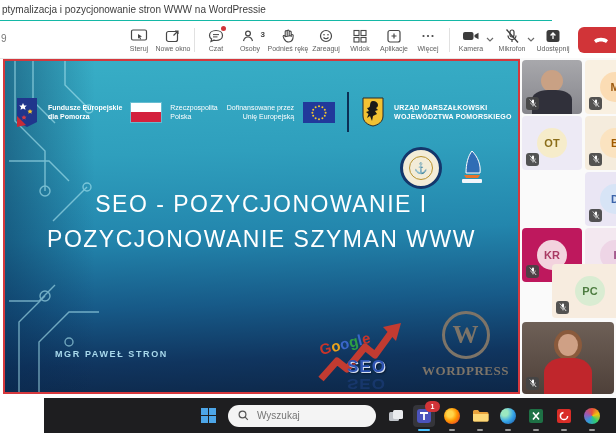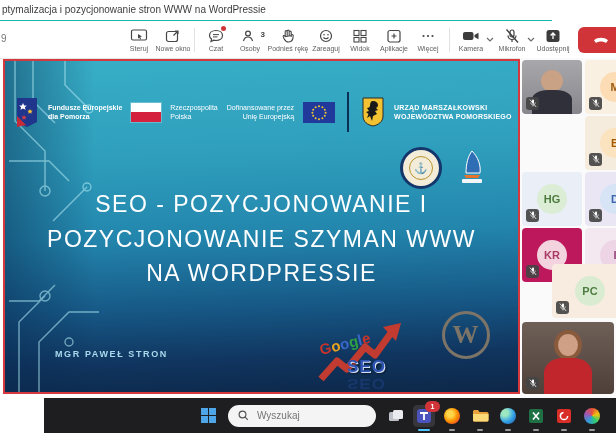--- a/index.html
+++ b/index.html
@@ -307,37 +307,37 @@
         <svg width="30" height="38" viewBox="0 0 30 38">
           <path d="M16 2c6 6 9 14 8 22H10C10 15 12 7 16 2z" fill="#2f6db5" stroke="#fff" stroke-width="1"></path>
           <path d="M8 26h16l-2 3H10z" fill="#e8732a"></path>
           <rect x="6" y="30" width="20" height="4" rx="1" fill="#f2f5fa"></rect>
         </svg>
       </div>
 
       <div class="stitle">
         <div>SEO - POZYCJONOWANIE I</div>
         <div>POZYCJONOWANIE SZYMAN WWW</div>
-        <div>NA WORDPRESSIE</div>
       </div>
 
       <div class="presenter">MGR PAWEŁ STRON</div>
 
       <div class="gseo">
         <svg width="100" height="80" viewBox="0 0 100 80" style="position:absolute;left:0;top:0">
           <path d="M4 70 L20 52 L30 60 L48 38 L58 46 L74 24" fill="none" stroke="#c23b31" stroke-width="7" stroke-linejoin="round"></path>
           <path d="M66 18l18-4-5 18z" fill="#c23b31"></path>
         </svg>
         <div class="gword"><span class="gl0">G</span><span class="gl1">o</span><span class="gl2">o</span><span class="gl3">g</span><span class="gl4">l</span><span class="gl5">e</span></div>
         <div class="seotxt">SEO</div>
         <div class="seoref">SEO</div>
       </div>
 
       <div class="wp">
         <div class="wpc">W</div>
+        <div class="wpt">WORDPRESS</div>
       </div>
     </div>
   </div>
 
   <div class="sidebar">
 
     <div class="tile vidman" style="left:2px;top:2px;width:60px;height:54px;">
       <div class="head" style="left:19px;top:10px;width:22px;height:22px;background:#c9a184;"></div>
       <div class="bodysh" style="left:10px;top:30px;width:40px;height:24px;background:#30303a;"></div>
       <div class="micbadge">
@@ -355,46 +355,46 @@
         </div>
       <div class="micbadge">
         <svg width="8" height="9" viewBox="0 0 8 9">
             <rect x="3" y="0.5" width="2" height="4" rx="1" fill="#fff"></rect>
             <path d="M1.8 3.5c0 1.5 1 2.4 2.2 2.4s2.2-.9 2.2-2.4M4 6v1.5" stroke="#fff" stroke-width=".7" fill="none"></path>
             <path d="M.8.5l6.4 7.5" stroke="#fff" stroke-width=".8"></path>
           </svg>
       </div>
     </div>
 
+    <div class="tile" style="left:2px;top:58px;width:60px;height:54px;background:#edeaf5;">
+      <div class="tilecenter">
+          <div class="init-circle" style="background:#f6ecca;color:#8a6d1a;">OT</div>
+        </div>
+      <div class="micbadge">
+        <svg width="8" height="9" viewBox="0 0 8 9">
+            <rect x="3" y="0.5" width="2" height="4" rx="1" fill="#fff"></rect>
+            <path d="M1.8 3.5c0 1.5 1 2.4 2.2 2.4s2.2-.9 2.2-2.4M4 6v1.5" stroke="#fff" stroke-width=".7" fill="none"></path>
+            <path d="M.8.5l6.4 7.5" stroke="#fff" stroke-width=".8"></path>
+          </svg>
+      </div>
+    </div>
 
     <div class="tile" style="left:65px;top:58px;width:60px;height:54px;background:#f5ecdd;">
       <div class="tilecenter">
           <div class="init-circle" style="background:#fbe3c0;color:#a05a00;">B</div>
         </div>
       <div class="micbadge">
         <svg width="8" height="9" viewBox="0 0 8 9">
             <rect x="3" y="0.5" width="2" height="4" rx="1" fill="#fff"></rect>
             <path d="M1.8 3.5c0 1.5 1 2.4 2.2 2.4s2.2-.9 2.2-2.4M4 6v1.5" stroke="#fff" stroke-width=".7" fill="none"></path>
             <path d="M.8.5l6.4 7.5" stroke="#fff" stroke-width=".8"></path>
           </svg>
       </div>
     </div>
 
-    <div class="tile" style="left:2px;top:114px;width:60px;height:54px;background:#e9eef7;">
-      <div class="tilecenter">
-          <div class="init-circle" style="background:#dcedd5;color:#4c7a3d;">HG</div>
-        </div>
-      <div class="micbadge">
-        <svg width="8" height="9" viewBox="0 0 8 9">
-            <rect x="3" y="0.5" width="2" height="4" rx="1" fill="#fff"></rect>
-            <path d="M1.8 3.5c0 1.5 1 2.4 2.2 2.4s2.2-.9 2.2-2.4M4 6v1.5" stroke="#fff" stroke-width=".7" fill="none"></path>
-            <path d="M.8.5l6.4 7.5" stroke="#fff" stroke-width=".8"></path>
-          </svg>
-      </div>
-    </div>
 
     <div class="tile" style="left:65px;top:114px;width:60px;height:54px;background:#eae6f4;">
       <div class="tilecenter">
           <div class="init-circle" style="background:#d7e4f6;color:#3a62a8;">D</div>
         </div>
       <div class="micbadge">
         <svg width="8" height="9" viewBox="0 0 8 9">
             <rect x="3" y="0.5" width="2" height="4" rx="1" fill="#fff"></rect>
             <path d="M1.8 3.5c0 1.5 1 2.4 2.2 2.4s2.2-.9 2.2-2.4M4 6v1.5" stroke="#fff" stroke-width=".7" fill="none"></path>
             <path d="M.8.5l6.4 7.5" stroke="#fff" stroke-width=".8"></path>

